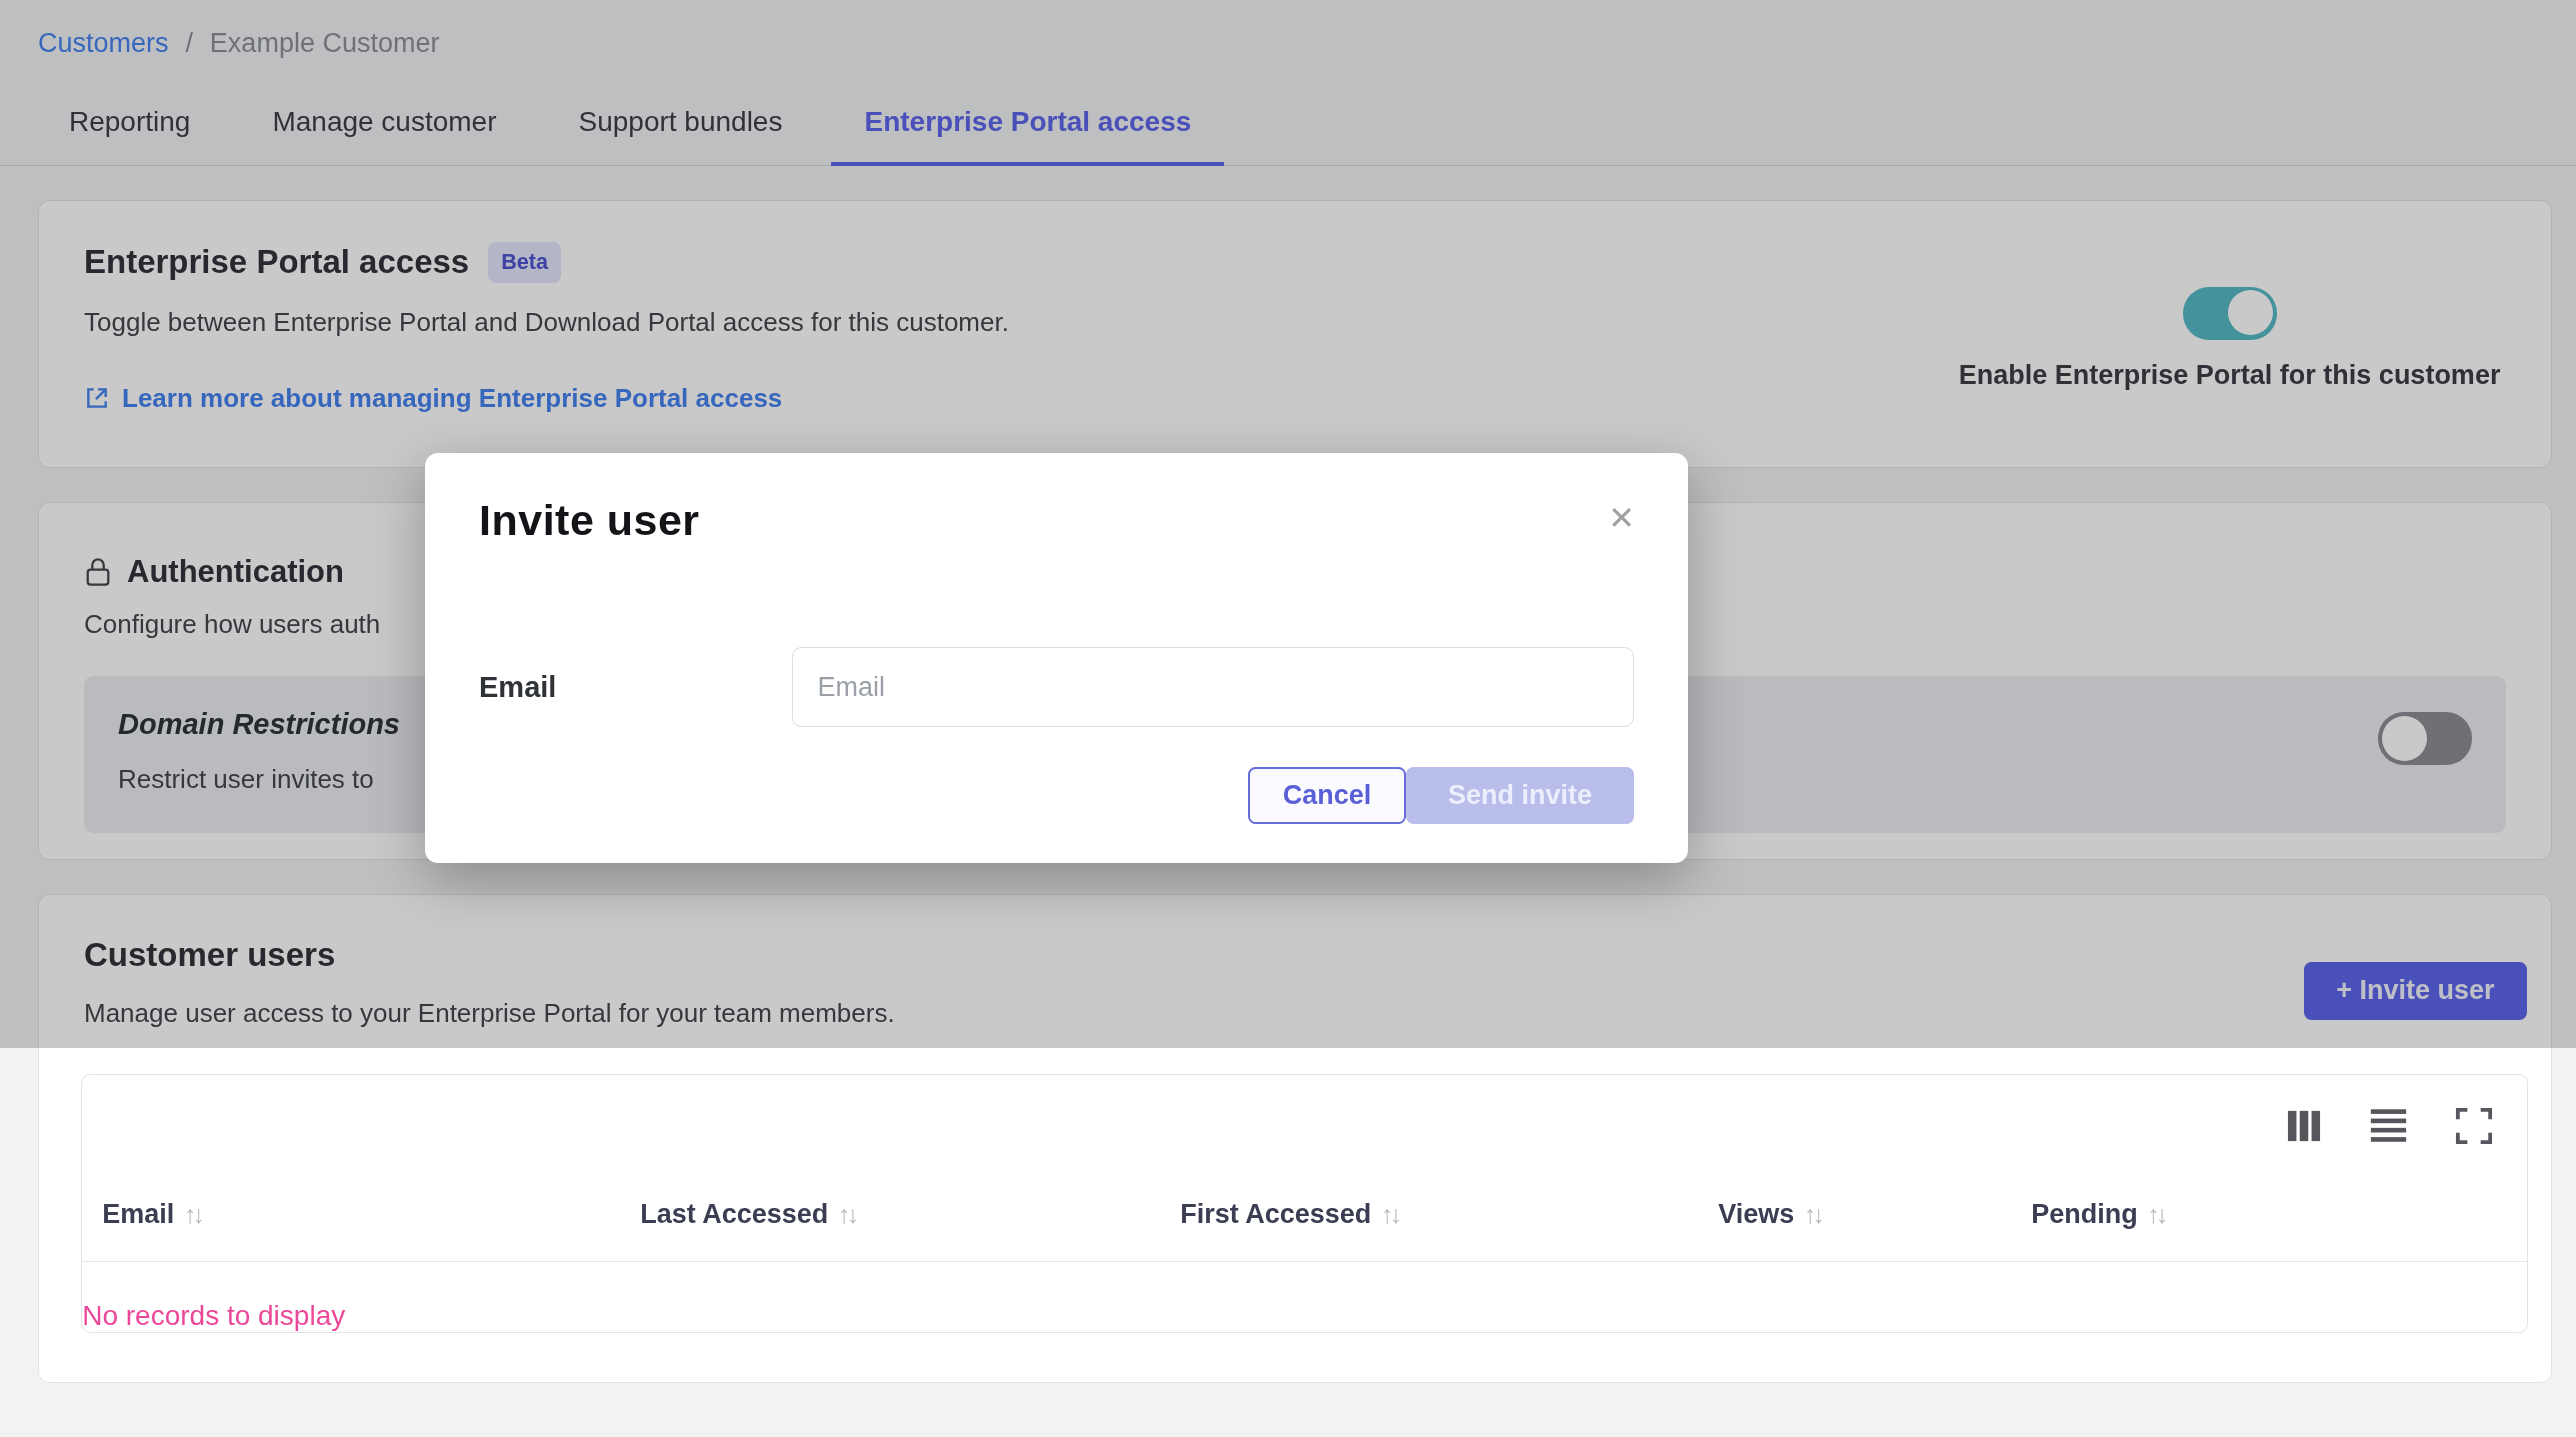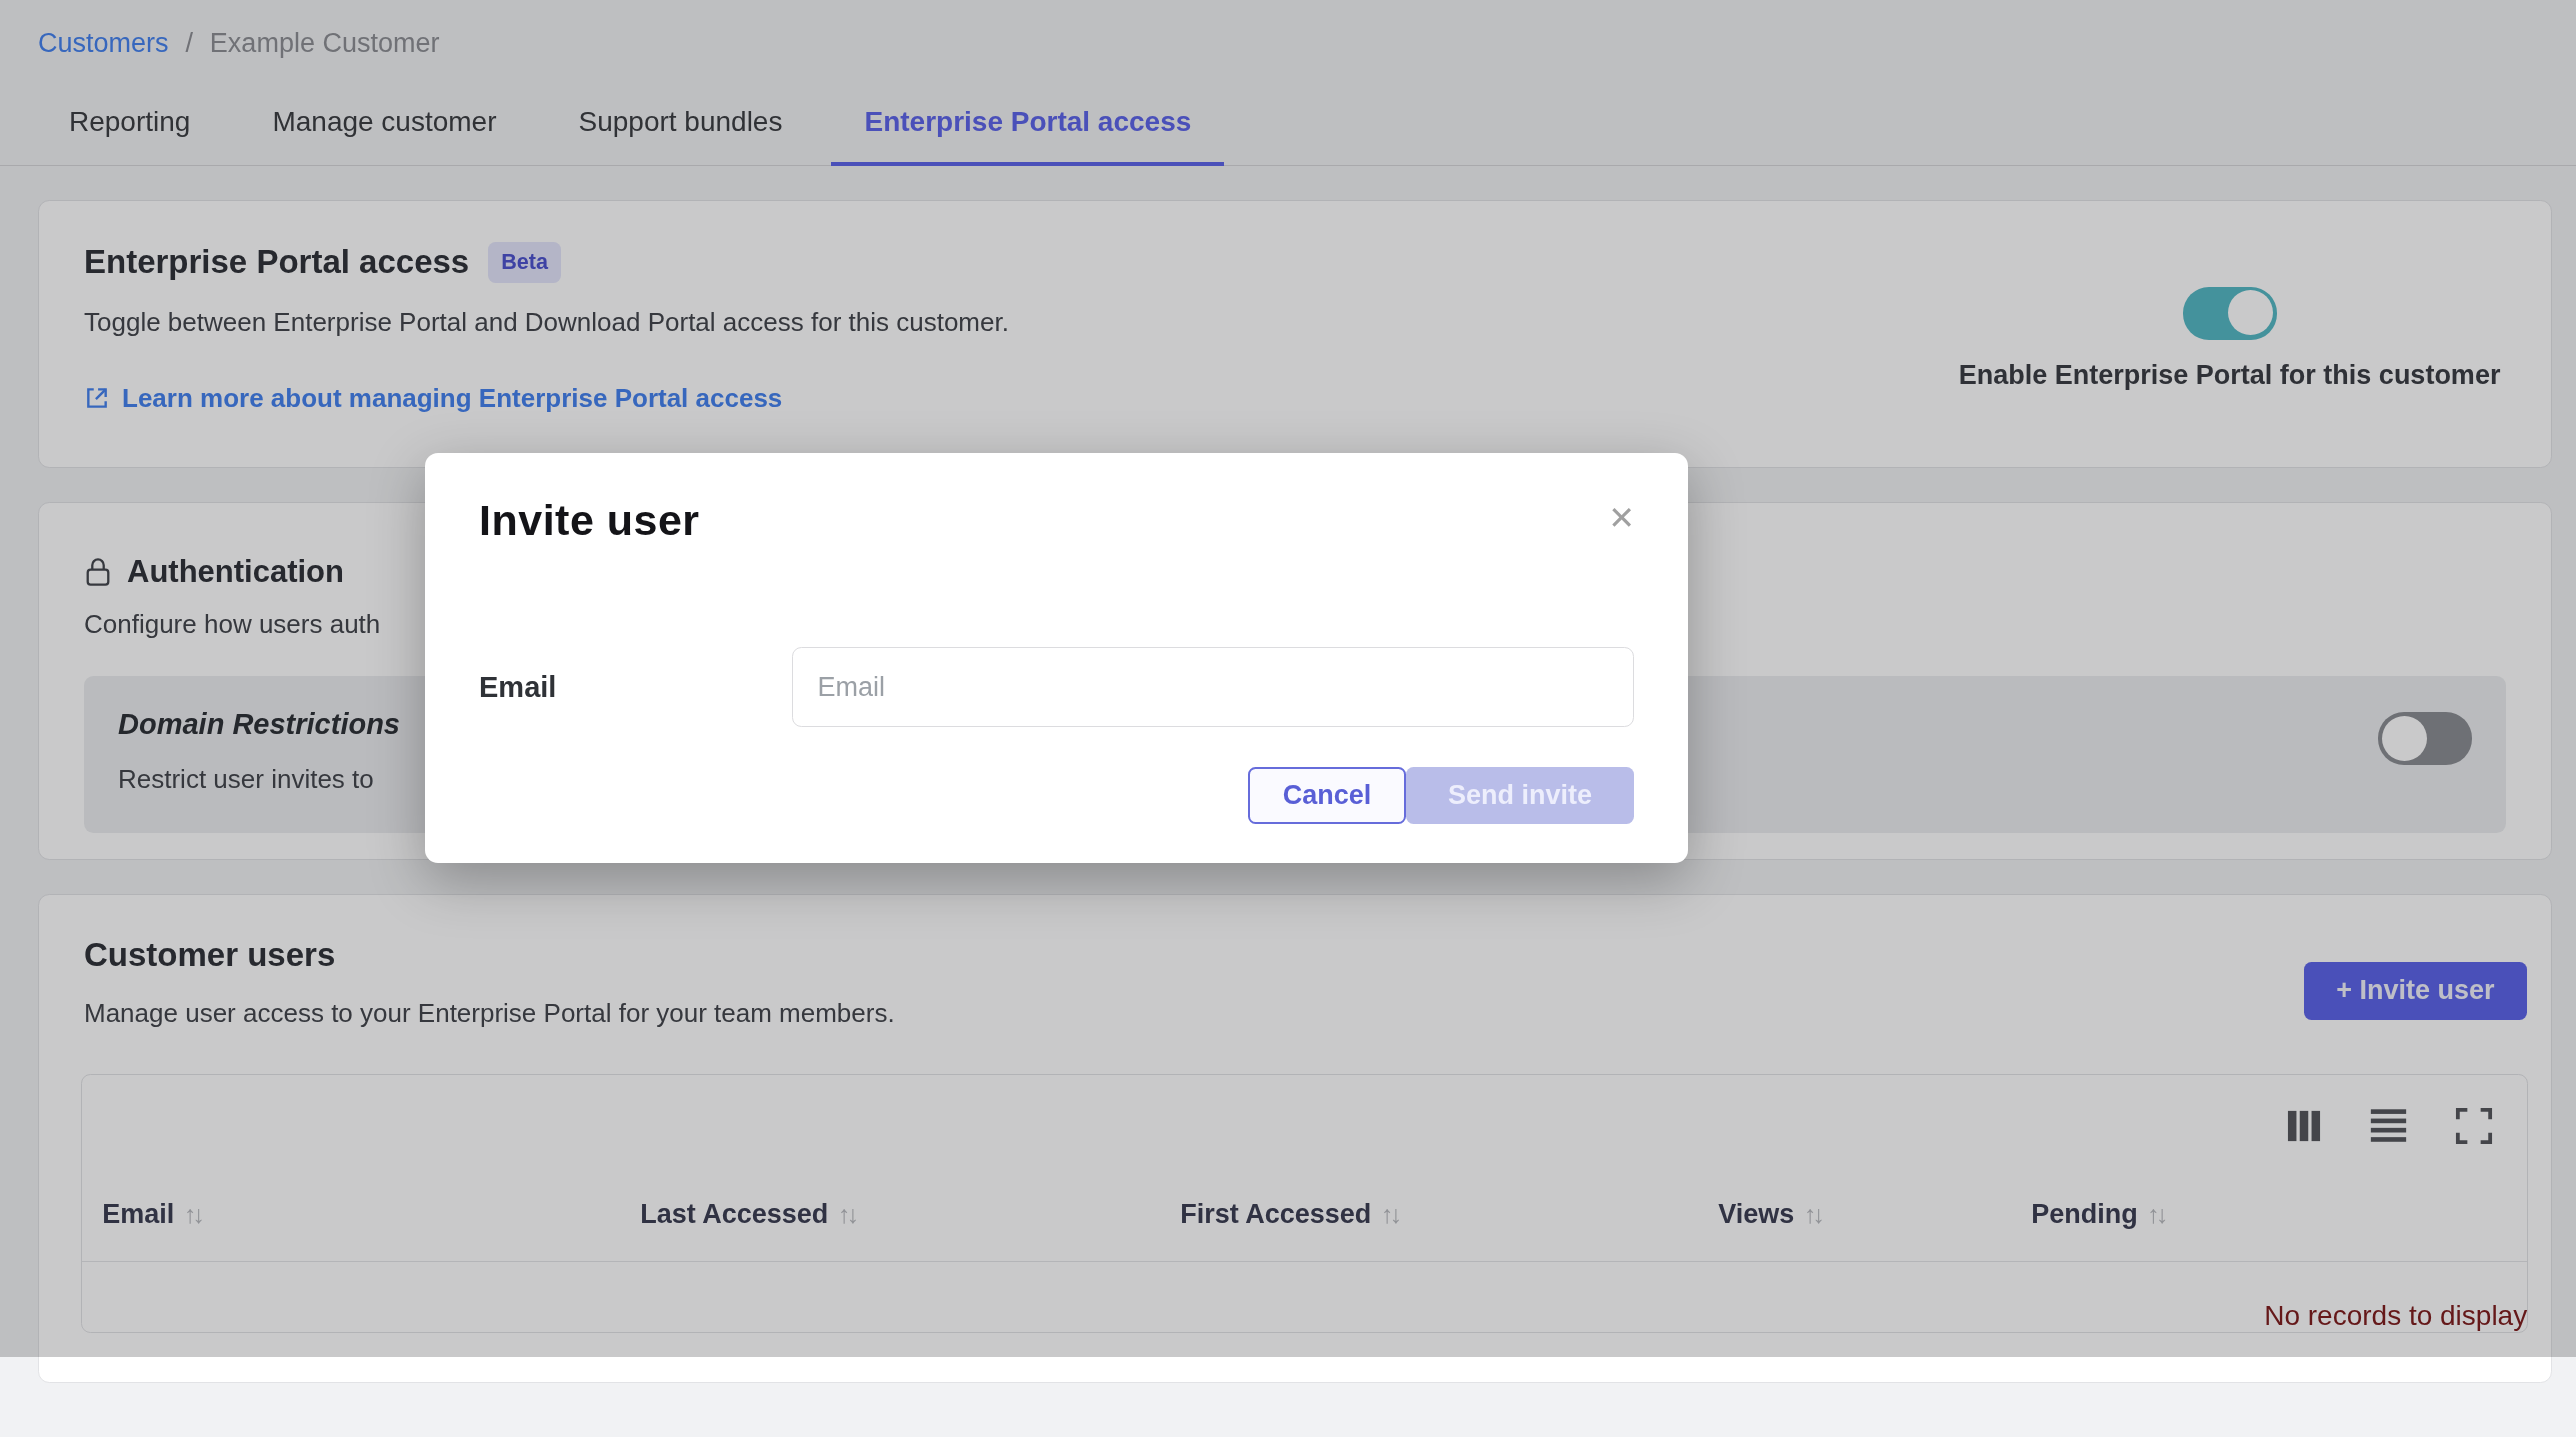--- a/index.html
+++ b/index.html
@@ -3,21 +3,21 @@
 <meta charset="utf-8">
 <style>
   * { margin: 0; padding: 0; box-sizing: border-box; }
   html, body { width: 2576px; height: 1437px; overflow: hidden; }
   body {
     font-family: "Liberation Sans", "DejaVu Sans", sans-serif;
     background: #f1f2f4;
     color: #33363c;
     position: relative;
   }
-  .page { width: 2576px; height: 1357px; position: relative; }
+  .page { width: 2576px; height: 1048px; position: relative; }
 
   
   .breadcrumb { padding: 28px 0 0 38px; font-size: 27px; color: #8d8f94; }
   .breadcrumb a { color: #4482ef; text-decoration: none; cursor: pointer; }
   .breadcrumb .sep { margin: 0 9.4px; color: #8d8f94; }
   .breadcrumb .current { color: #8d8f94; }
 
   
   .tabs {
     display: flex; align-items: flex-end; gap: 16px;
@@ -105,21 +105,21 @@
   .table-toolbar {
     display: flex; justify-content: flex-end; align-items: center;
     gap: 47px; padding: 32px 34px 22.5px 0;
   }
   .tool-icon { cursor: pointer; display: inline-flex; }
   .thead { display: flex; align-items: center; height: 94px; border-bottom: 1.9px solid #e5e6e8; padding-left: 20px; }
   .th { display: flex; align-items: center; gap: 9.4px; font-size: 27px; font-weight: bold; color: #3b3e52; cursor: pointer; }
   .th .sort { color: #b8babe; font-size: 25px; font-weight: normal; letter-spacing: -3.8px; padding-right: 3.8px; }
   .th.c1 { width: 538px; } .th.c2 { width: 540px; } .th.c3 { width: 538px; }
   .th.c4 { width: 313px; } .th.c5 { flex: 1; }
-  .empty-row { text-align: right; padding-top: 38px; font-size: 28px; color: #7f1d1d; }
+  .empty-row { text-align: left; padding-top: 38px; font-size: 28px; color: #ec4899; }
 
   
   .backdrop {
     position: absolute; inset: 0;
     background: rgba(10, 10, 14, 0.22);
     z-index: 50;
   }
 
   
   .modal {

